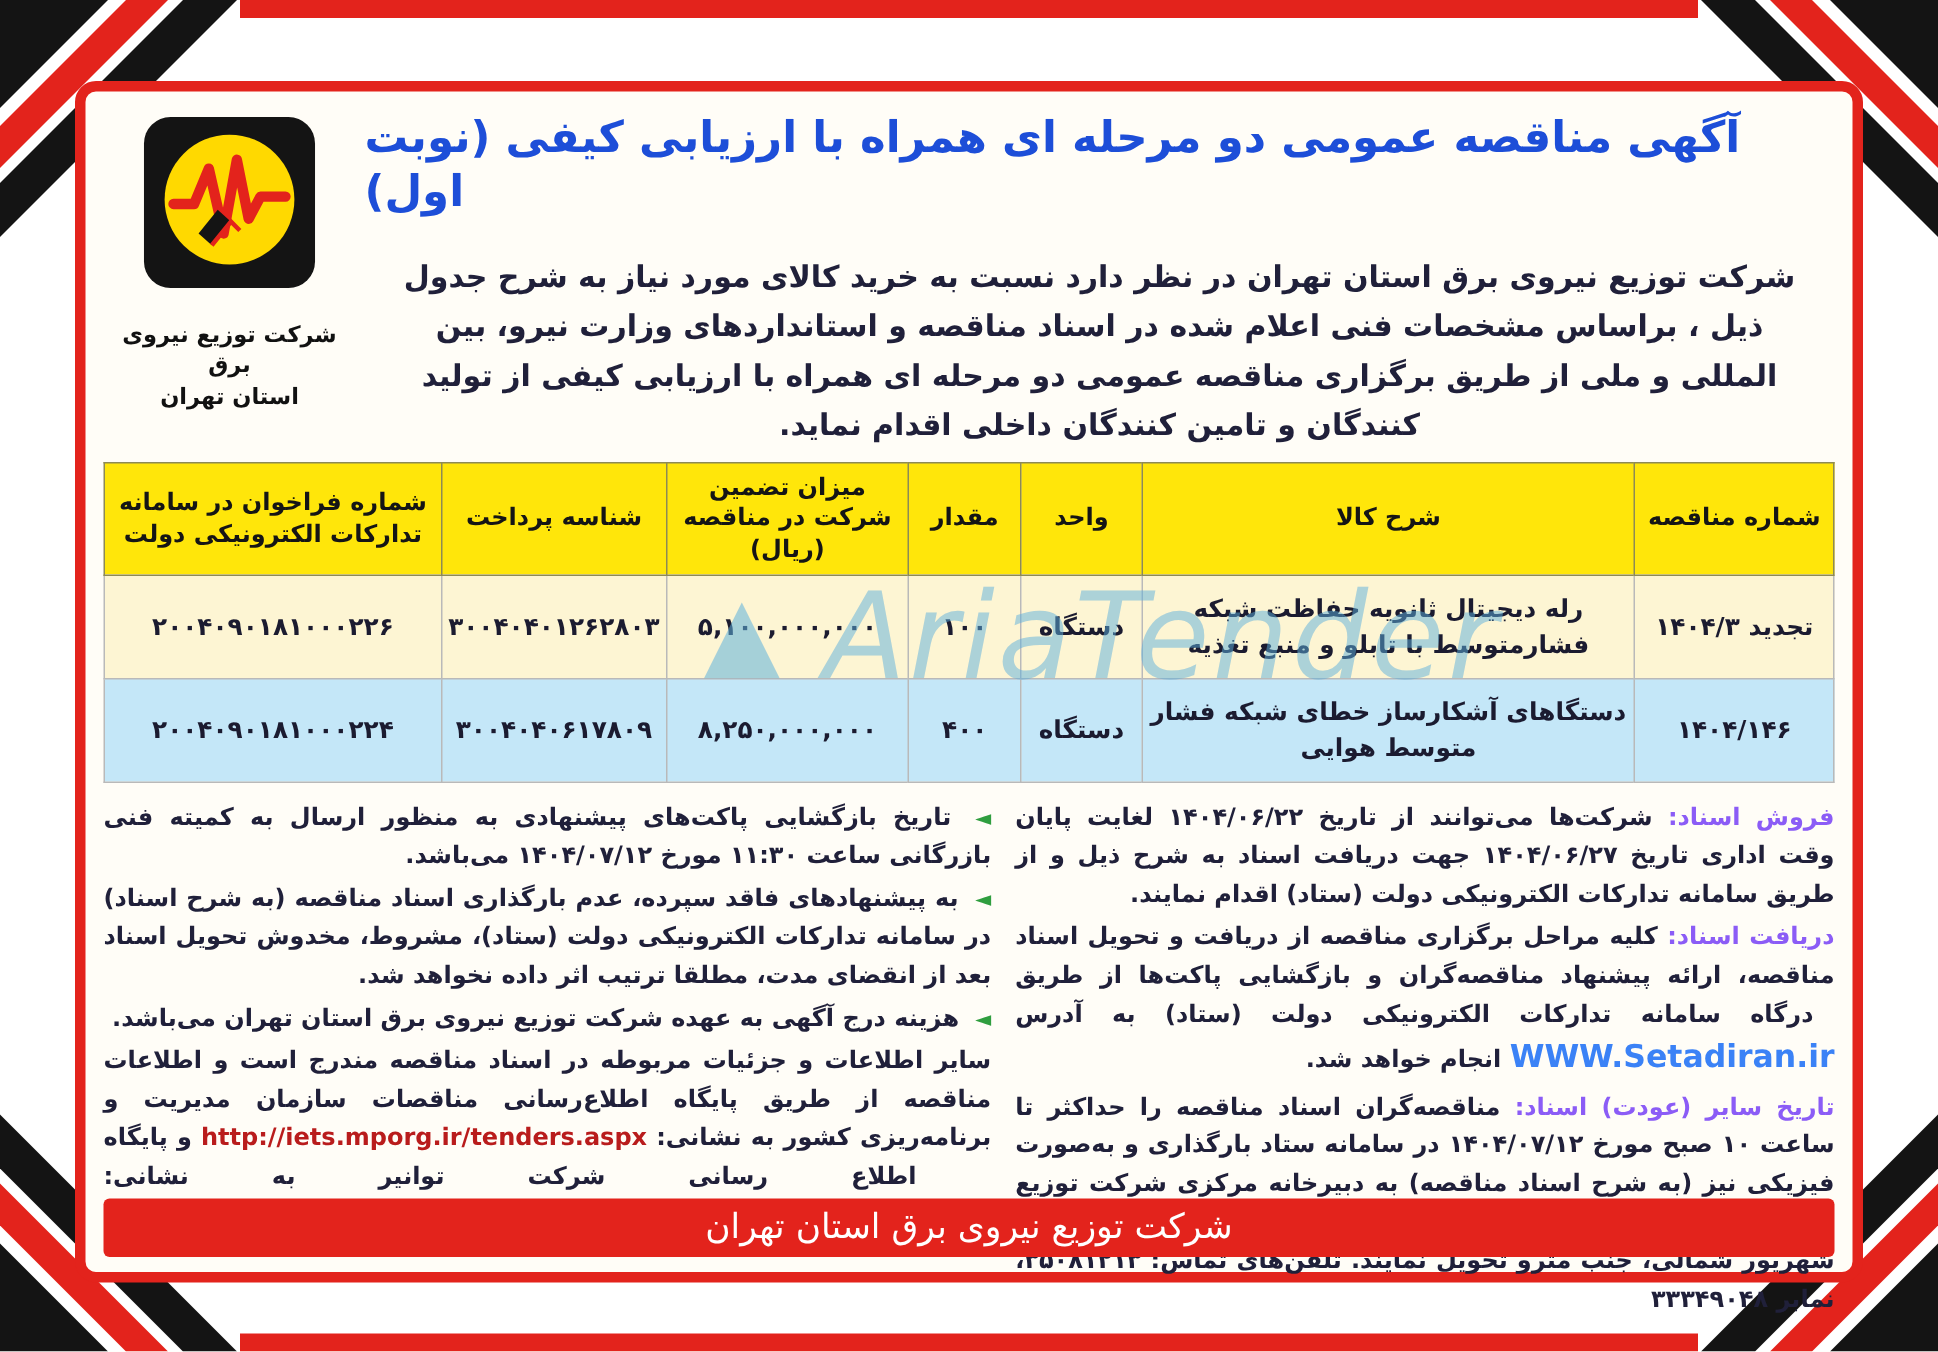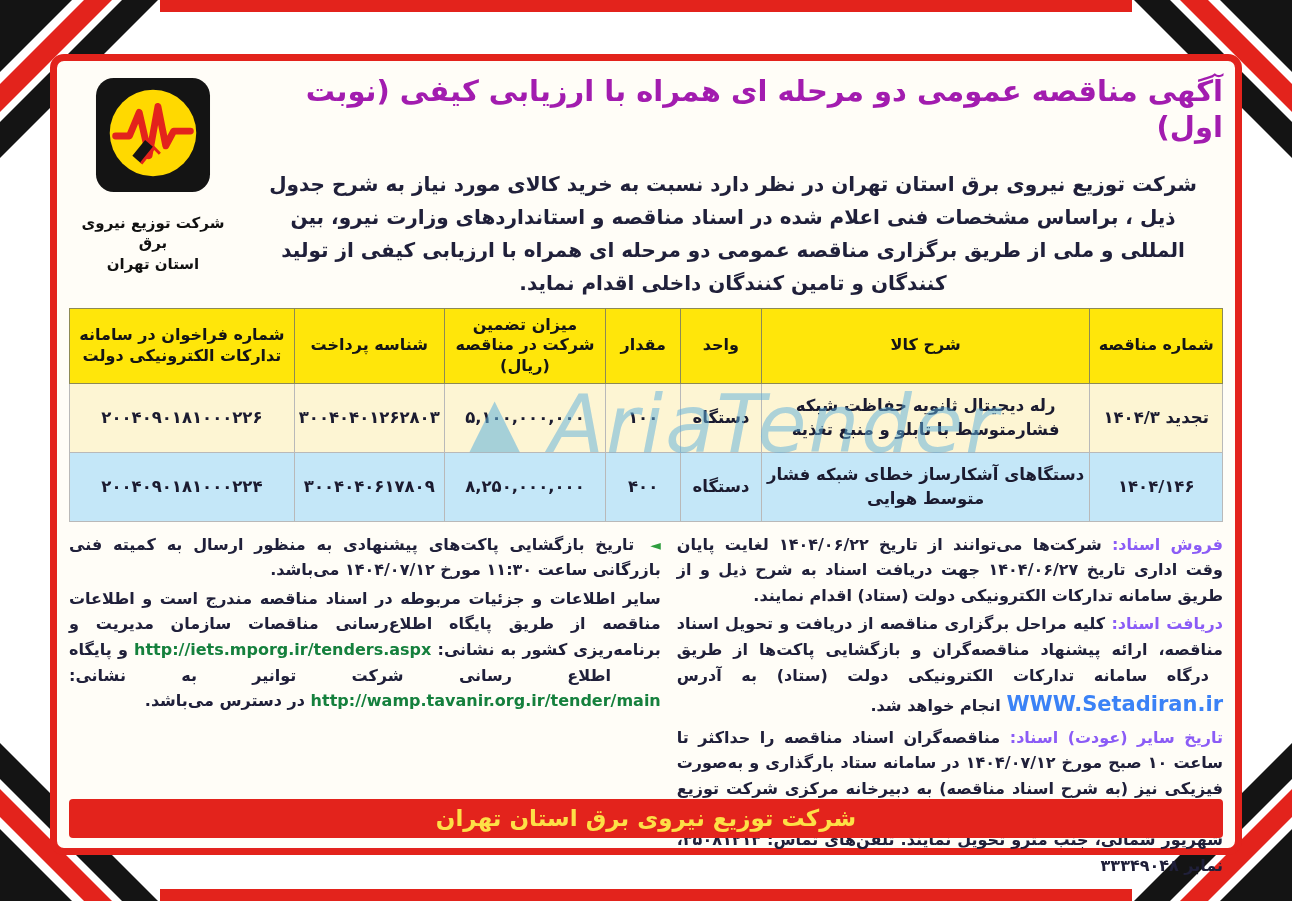--- a/index.html
+++ b/index.html
@@ -14,21 +14,21 @@
   
   .board{
     position:absolute;left:50px;right:50px;top:54px;bottom:46px;
     border:7px solid #e3231c;border-radius:14px;background:#fffdf7;
     z-index:2;box-sizing:border-box;padding:8px 12px 10px 12px;
     display:flex;flex-direction:column;
   }
   
   .header{display:flex;align-items:flex-start;gap:6px;}
   .head-main{flex:1;min-width:0;padding-top:4px;}
-  .title{color:#a21caf;font-weight:bold;font-size:29px;text-align:right;line-height:1.25;}
+  .title{color:#1d4ed8;font-weight:bold;font-size:29px;text-align:left;line-height:1.25;}
   .intro{
     font-size:20px;font-weight:bold;color:#20203a;text-align:center;
     line-height:1.65;margin-top:22px;padding:0 22px;
   }
   .logo-col{width:168px;flex:0 0 168px;text-align:center;padding-top:8px;}
   .logo-caption{font-size:15px;font-weight:bold;color:#111;line-height:1.35;margin-top:16px;}
   
   table.tender{width:100%;border-collapse:collapse;table-layout:fixed;margin-top:8px;}
   table.tender th{
     background:#ffe60a;border:1px solid #8d8a55;color:#151515;
@@ -46,27 +46,27 @@
   .col-right{width:48%;}
   .col-left{width:52%;}
   .para{
     font-size:16px;font-weight:bold;color:#20203a;line-height:1.6;
     text-align:justify;margin:0 0 3px 0;
   }
   .red-label{color:#8b5cf6;margin-top:44px;}
   .site{color:#3b82f6;font-size:21px;}
   .note{font-size:16px;font-weight:bold;color:#20203a;line-height:1.6;text-align:justify;margin:0 0 3px 0;}
   .arrow{color:#2f9e3f;font-size:14px;margin-left:5px;}
-  .link{color:#15803d;cursor:pointer;margin-top:20px;}
+  .link{color:#b91c1c;cursor:pointer;margin-top:20px;}
   
   .footer{
     margin-top:auto;background:#e3231c;border-radius:4px;
     text-align:center;padding:6px 0 7px 0;
   }
-  .footer-text{color:#fde047;font-weight:bold;font-size:23px;letter-spacing:.5px;}
+  .footer-text{color:#ffffff;font-weight:normal;font-size:23px;letter-spacing:.5px;}
   
   .watermark{
     position:absolute;z-index:6;top:378px;left:320px;width:680px;
     text-align:right;font-size:80px;font-weight:normal;font-style:italic;
     color:rgba(92,176,221,.5);pointer-events:none;direction:ltr;letter-spacing:2px;
   }
   .watermark .pin{font-style:normal;font-size:66px;vertical-align:8px;color:rgba(92,176,221,.55);}
 </style>
 </head>
 <body>
@@ -179,20 +179,28 @@
         <span>مناقصه‌گران اسناد مناقصه را حداکثر تا ساعت ۱۰ صبح مورخ ۱۴۰۴/۰۷/۱۲ در سامانه ستاد بارگذاری و به‌صورت فیزیکی نیز (به شرح اسناد مناقصه) به دبیرخانه مرکزی شرکت توزیع نیروی برق استان تهران به نشانی: تهران، میدان شهدا، خیابان ۱۷ شهریور شمالی، جنب مترو تحویل نمایند. تلفن‌های تماس: ۳۵۰۸۱۲۱۳، نمابر ۳۳۳۴۹۰۴۸</span>
       </p>
     </div>
 
     <div class="col col-left">
       <p class="note">
         <span class="arrow">◄</span>
         <span>تاریخ بازگشایی پاکت‌های پیشنهادی به منظور ارسال به کمیته فنی بازرگانی ساعت ۱۱:۳۰ مورخ ۱۴۰۴/۰۷/۱۲ می‌باشد.</span>
       </p>
       <p class="note">
+        <span class="arrow">◄</span>
+        <span>به پیشنهادهای فاقد سپرده، عدم بارگذاری اسناد مناقصه (به شرح اسناد) در سامانه تدارکات الکترونیکی دولت (ستاد)، مشروط، مخدوش تحویل اسناد بعد از انقضای مدت، مطلقا ترتیب اثر داده نخواهد شد.</span>
+      </p>
+      <p class="note">
+        <span class="arrow">◄</span>
+        <span>هزینه درج آگهی به عهده شرکت توزیع نیروی برق استان تهران می‌باشد.</span>
+      </p>
+      <p class="note">
         <span>سایر اطلاعات و جزئیات مربوطه در اسناد مناقصه مندرج است و اطلاعات مناقصه از طریق پایگاه اطلاع‌رسانی مناقصات سازمان مدیریت و برنامه‌ریزی کشور به نشانی: </span>
         <span class="link" dir="ltr">http://iets.mporg.ir/tenders.aspx</span>
         <span> و پایگاه اطلاع رسانی شرکت توانیر به نشانی: </span>
         <span class="link" dir="ltr">http://wamp.tavanir.org.ir/tender/main</span>
         <span> در دسترس می‌باشد.</span>
       </p>
     </div>
 
   </div>
 

